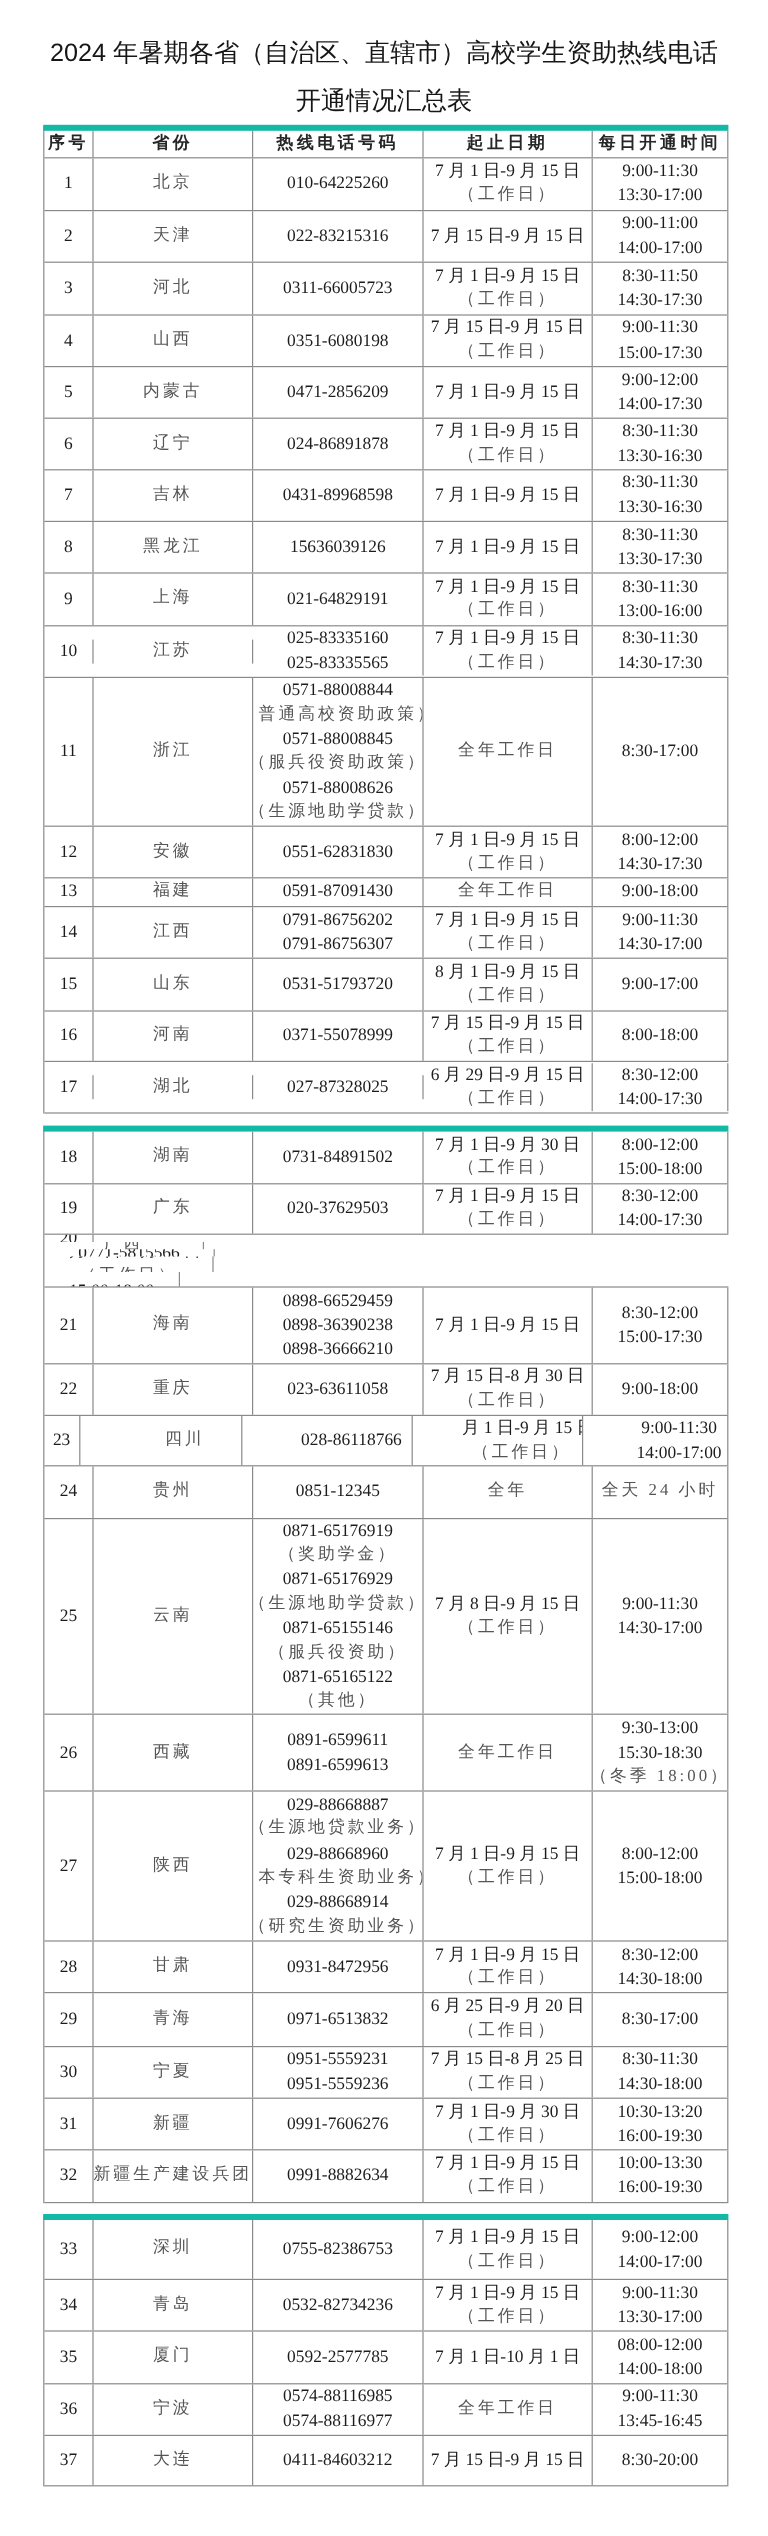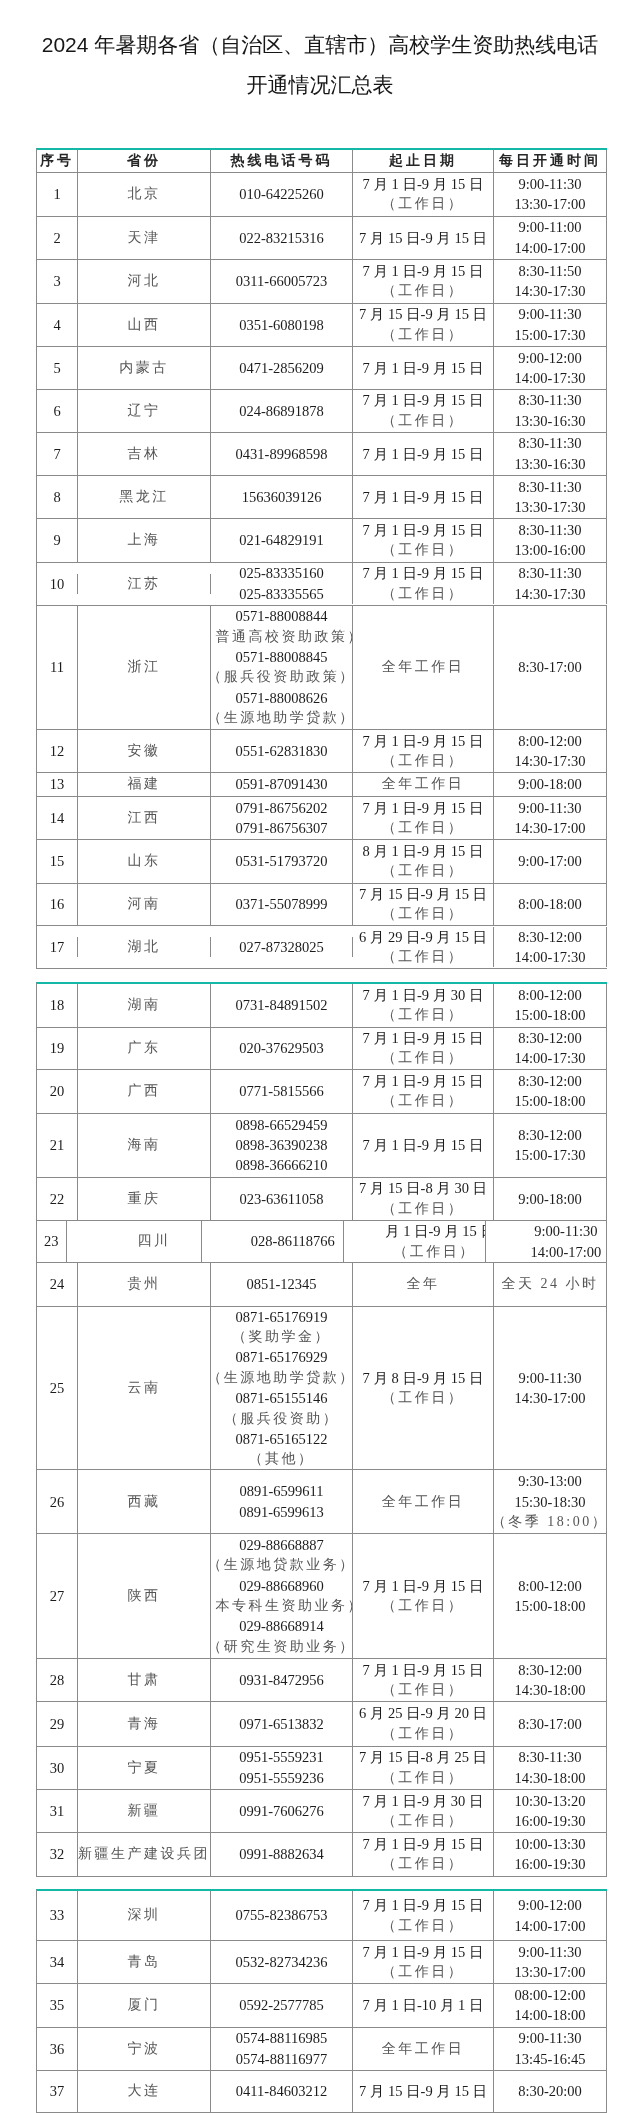--- a/index.html
+++ b/index.html
@@ -9,21 +9,21 @@
   }
   .title-line {
     position: absolute; left: 0; width: 640px; text-align: center;
     font-family: "Liberation Sans", "DejaVu Sans", sans-serif;
     font-size: 21px; color: #161616; line-height: 26px; white-space: nowrap;
   }
   #title-line-1 { top: 32px; }
   #title-line-2 { top: 72px; }
   .section {
     position: absolute; left: 36px; width: 570px;
-    border-top: 2px solid #14b8a6; border-left: 1px solid #8a8a8a; margin-top: 44px;
+    border-top: 5px solid #14b8a6; border-left: 1px solid #8a8a8a;
   }
   .row { display: flex; box-sizing: border-box; border-bottom: 1px solid #8a8a8a; }
   .cell {
     box-sizing: border-box; border-right: 1px solid #8a8a8a;
     display: flex; flex-direction: column; justify-content: center; align-items: center;
     text-align: center; overflow: hidden;
   }
   .c0 { width: 41px; } .c1 { width: 133px; } .c2 { width: 142px; }
   .c3 { width: 141px; } .c4 { width: 113px; }
   .line { display: block; line-height: 20.4px; font-size: 14.5px; white-space: nowrap; }
@@ -409,21 +409,21 @@
         </div>
         <div class="cell c3">
           <span class="line num">7 月 1 日-9 月 15 日</span>
           <span class="line cjk">（工作日）</span>
         </div>
         <div class="cell c4">
           <span class="line num">8:30-12:00</span>
           <span class="line num">14:00-17:30</span>
         </div>
       </div>
-      <div class="row" style="height: 43.4px;">
+      <div class="row" style="height: 43.4px; flex-direction: column;">
         <div class="cell c0">
           <span class="line num">20</span>
         </div>
         <div class="cell c1">
           <span class="line cjk">广西</span>
         </div>
         <div class="cell c2">
           <span class="line num">0771-5815566</span>
         </div>
         <div class="cell c3">

